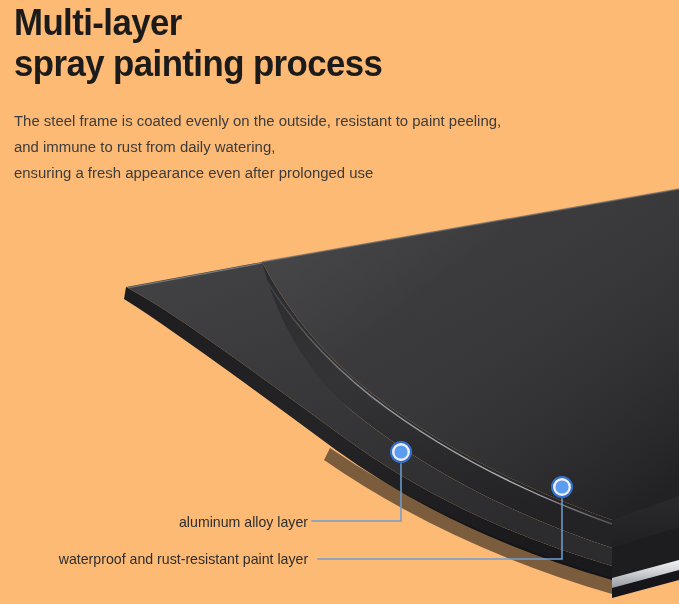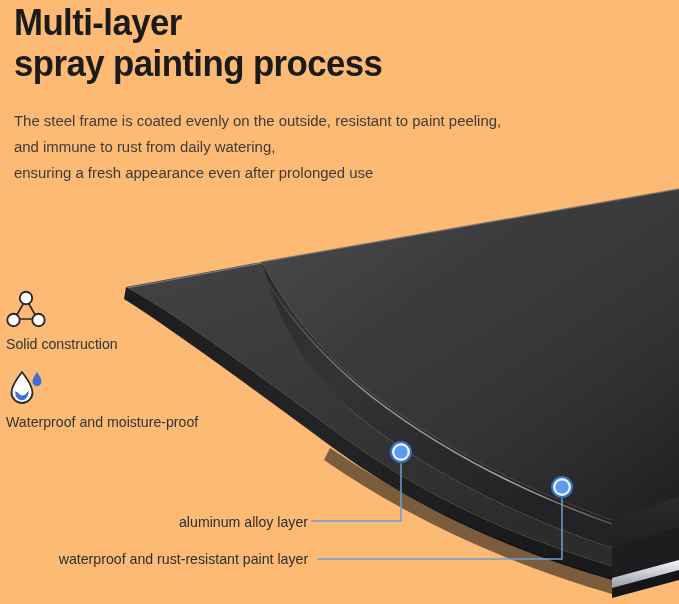--- a/index.html
+++ b/index.html
@@ -251,57 +251,21 @@
   </svg>
 
   <div id="header">
     <h1 id="title">Multi-layer
 spray painting process</h1>
     <p id="subtitle">The steel frame is coated evenly on the outside, resistant to paint peeling,
 and immune to rust from daily watering,
 ensuring a fresh appearance even after prolonged use</p>
   </div>
 
-  <div class="feature" id="feature-solid">
-    <svg class="feature-icon" viewBox="0 0 40 44" width="40" height="44">
-
-      <line x1="20" y1="11" x2="8.5" y2="31" stroke="#2a2a2a" stroke-width="1.7" stroke-linecap="round"></line>
-      <line x1="20" y1="11" x2="31.5" y2="31" stroke="#2a2a2a" stroke-width="1.7" stroke-linecap="round"></line>
-      <line x1="8.5" y1="31" x2="31.5" y2="31" stroke="#2a2a2a" stroke-width="1.7" stroke-linecap="round"></line>
-
-      <circle cx="20" cy="10" r="6.2" fill="#ffffff" stroke="#2a2a2a" stroke-width="1.9"></circle>
-      <circle cx="7.5" cy="32" r="6.2" fill="#ffffff" stroke="#2a2a2a" stroke-width="1.9"></circle>
-      <circle cx="32.5" cy="32" r="6.2" fill="#ffffff" stroke="#2a2a2a" stroke-width="1.9"></circle>
-    </svg>
-    <span class="feature-label">Solid construction</span>
-  </div>
-
-  <div class="feature" id="feature-water">
-    <svg class="feature-icon" viewBox="0 0 40 44" width="40" height="44">
-
-      <path d="M 31,6
-               C 31,6 26.5,12.2 26.5,15.4
-               C 26.5,18 28.6,20.1 31,20.1
-               C 33.4,20.1 35.5,18 35.5,15.4
-               C 35.5,12.2 31,6 31,6 Z" fill="#3f6fd8"></path>
-
-      <path d="M 16,6
-               C 16,6 5.5,19.5 5.5,26.5
-               C 5.5,32.3 10.2,37 16,37
-               C 21.8,37 26.5,32.3 26.5,26.5
-               C 26.5,19.5 16,6 16,6 Z" fill="#ffffff" stroke="#2a2a2a" stroke-width="1.8" stroke-linejoin="round"></path>
-
-      <path d="M 9.2,25.6
-               C 12.4,25.6 12.9,29.4 16.4,29.4
-               C 19.2,29.4 21.2,26.6 22.6,24.2
-               C 22.9,29.8 20.0,34.2 15.9,34.2
-               C 11.9,34.2 9.0,30.6 9.2,25.6 Z" fill="#3f6fd8"></path>
-    </svg>
-    <span class="feature-label">Waterproof and moisture-proof</span>
-  </div>
+
 
   <svg id="callout-layer" viewBox="0 0 679 604" width="679" height="604">
 
     <path d="M 312,521 L 401,521 L 401,464" stroke="#6f9fd4" stroke-width="1.5" fill="none" stroke-linecap="square" stroke-linejoin="miter"></path>
 
     <path d="M 318,559 L 562,559 L 562,499" stroke="#6f9fd4" stroke-width="1.5" fill="none" stroke-linecap="square" stroke-linejoin="miter"></path>
 
     <g>
       <circle cx="401" cy="452" r="10.5" fill="#ffffff" opacity="0.92"></circle>
       <circle cx="401" cy="452" r="10.0" fill="none" stroke="#2f6fd0" stroke-width="2.0"></circle>

